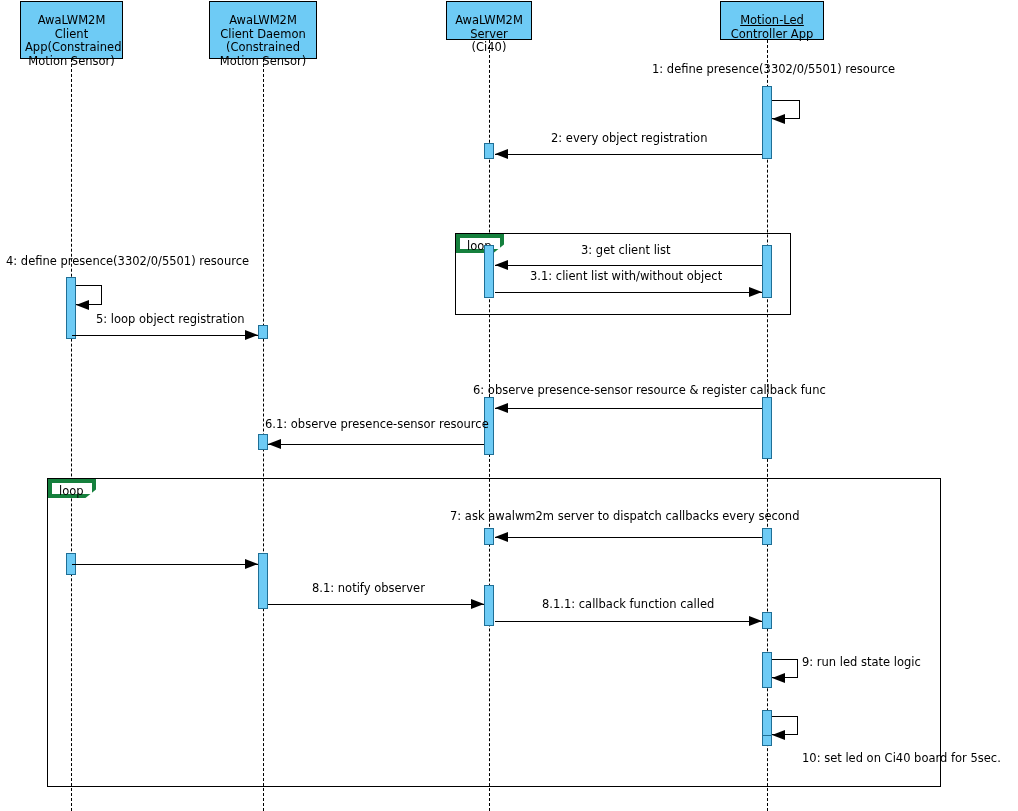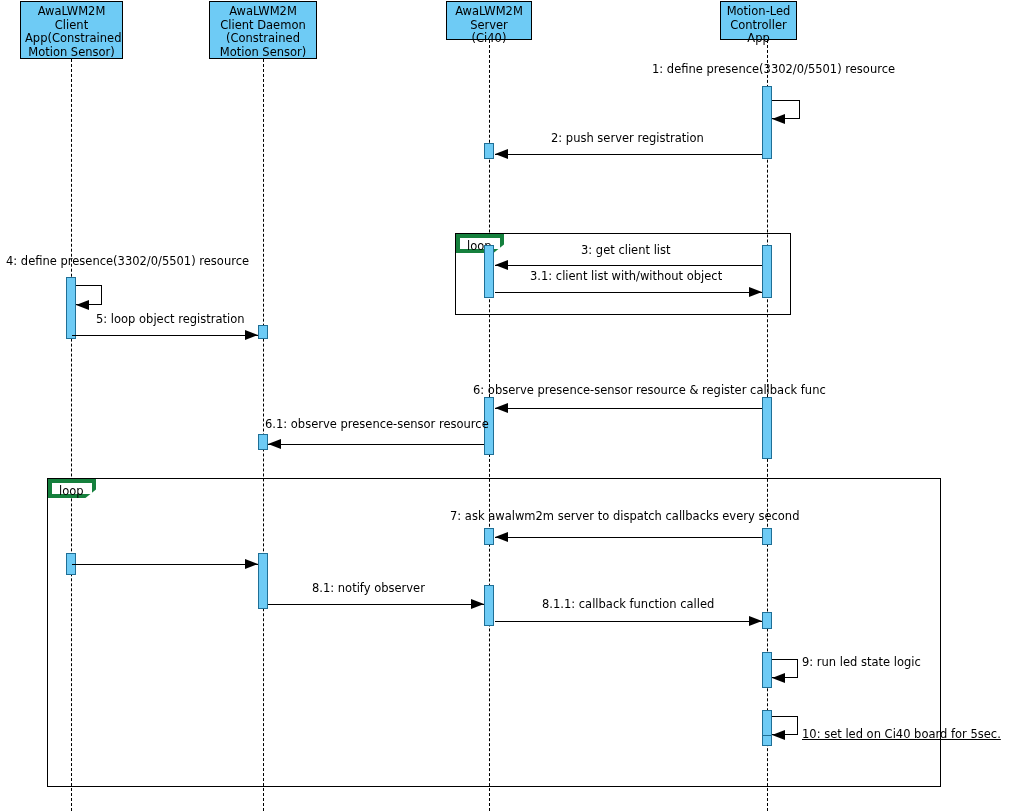--- a/index.html
+++ b/index.html
@@ -23,21 +23,21 @@
   
   .participant {
     position: absolute;
     box-sizing: border-box;
     background: #6ECBF5;
     border: 1px solid #000000;
     text-align: center;
     font-size: 11.5px;
     line-height: 13.5px;
     color: #000000;
-    padding: 3px 4px 2px 4px;
+    padding: 12px 4px 2px 4px;
     white-space: pre-line;
   }
 
   
   .lifeline {
     position: absolute;
     width: 0;
     border-left: 1px dashed #000000;
   }
 
@@ -130,21 +130,21 @@
   <div class="participant" style="left:20px; top:1px; width:103px; height:58px;">AwaLWM2M
 Client
 App(Constrained
 Motion Sensor)</div>
   <div class="participant" style="left:209px; top:1px; width:108px; height:58px;">AwaLWM2M
 Client Daemon
 (Constrained
 Motion Sensor)</div>
   <div class="participant" style="left:446px; top:1px; width:86px; height:39px;">AwaLWM2M
 Server (Ci40)</div>
-  <div class="participant" style="left:720px; top:1px; width:77px; height:39px;">Motion-Led
+  <div class="participant" style="left:720px; top:1px; width:104px; height:39px;text-decoration:underline;">Motion-Led
 Controller App</div>
 
   <div class="activation" style="left:762px; top:86px;  height:73px;"></div>
 
   <div class="activation" style="left:484px; top:143px; height:16px;"></div>
 
   <div class="activation" style="left:484px; top:245px; height:53px;"></div>
   <div class="activation" style="left:762px; top:245px; height:53px;"></div>
 
   <div class="activation" style="left:66px;  top:277px; height:62px;"></div>
@@ -166,21 +166,21 @@
   <div class="activation" style="left:762px; top:652px; height:36px;"></div>
 
   <div class="activation" style="left:762px; top:710px; height:36px;"></div>
 
   <div class="activation" style="left:762px; top:735px; height:11px;"></div>
 
   <div class="msg-label" style="left:652px; top:63px;">1: define presence(3302/0/5501) resource</div>
   <div class="selfmsg" style="left:772px; top:100px; width:28px; height:19px;"></div>
   <div class="arrow left" style="left:772px; top:114px;"></div>
 
-  <div class="msg-label" style="left:551px; top:132px;">2: push server registration</div>
+  <div class="msg-label" style="left:551px; top:132px;">2: every object registration</div>
   <div class="msg-line" style="left:495px; top:154px; width:267px;"></div>
   <div class="arrow left" style="left:495px; top:149px;"></div>
 
   <div class="msg-label" style="left:581px; top:244px;">3: get client list</div>
   <div class="msg-line" style="left:495px; top:265px; width:267px;"></div>
   <div class="arrow left" style="left:495px; top:260px;"></div>
 
   <div class="msg-label" style="left:530px; top:270px;">3.1: client list with/without object</div>
   <div class="msg-line" style="left:495px; top:292px; width:267px;"></div>
   <div class="arrow right" style="left:749px; top:287px;"></div>
@@ -213,17 +213,17 @@
   <div class="arrow right" style="left:471px; top:599px;"></div>
 
   <div class="msg-label" style="left:542px; top:598px;">8.1.1: callback function called</div>
   <div class="msg-line" style="left:495px; top:621px; width:267px;"></div>
   <div class="arrow right" style="left:749px; top:616px;"></div>
 
   <div class="msg-label" style="left:802px; top:656px;">9: run led state logic</div>
   <div class="selfmsg" style="left:772px; top:659px; width:26px; height:19px;"></div>
   <div class="arrow left" style="left:772px; top:673px;"></div>
 
-  <div class="msg-label" style="left:802px; top:728px;text-decoration:underline;">10: set led on Ci40 board for 5sec.</div>
+  <div class="msg-label" style="left:802px; top:752px;">10: set led on Ci40 board for 5sec.</div>
   <div class="selfmsg" style="left:772px; top:716px; width:26px; height:19px;"></div>
   <div class="arrow left" style="left:772px; top:730px;"></div>
 
 </div>
 
 </body></html>

